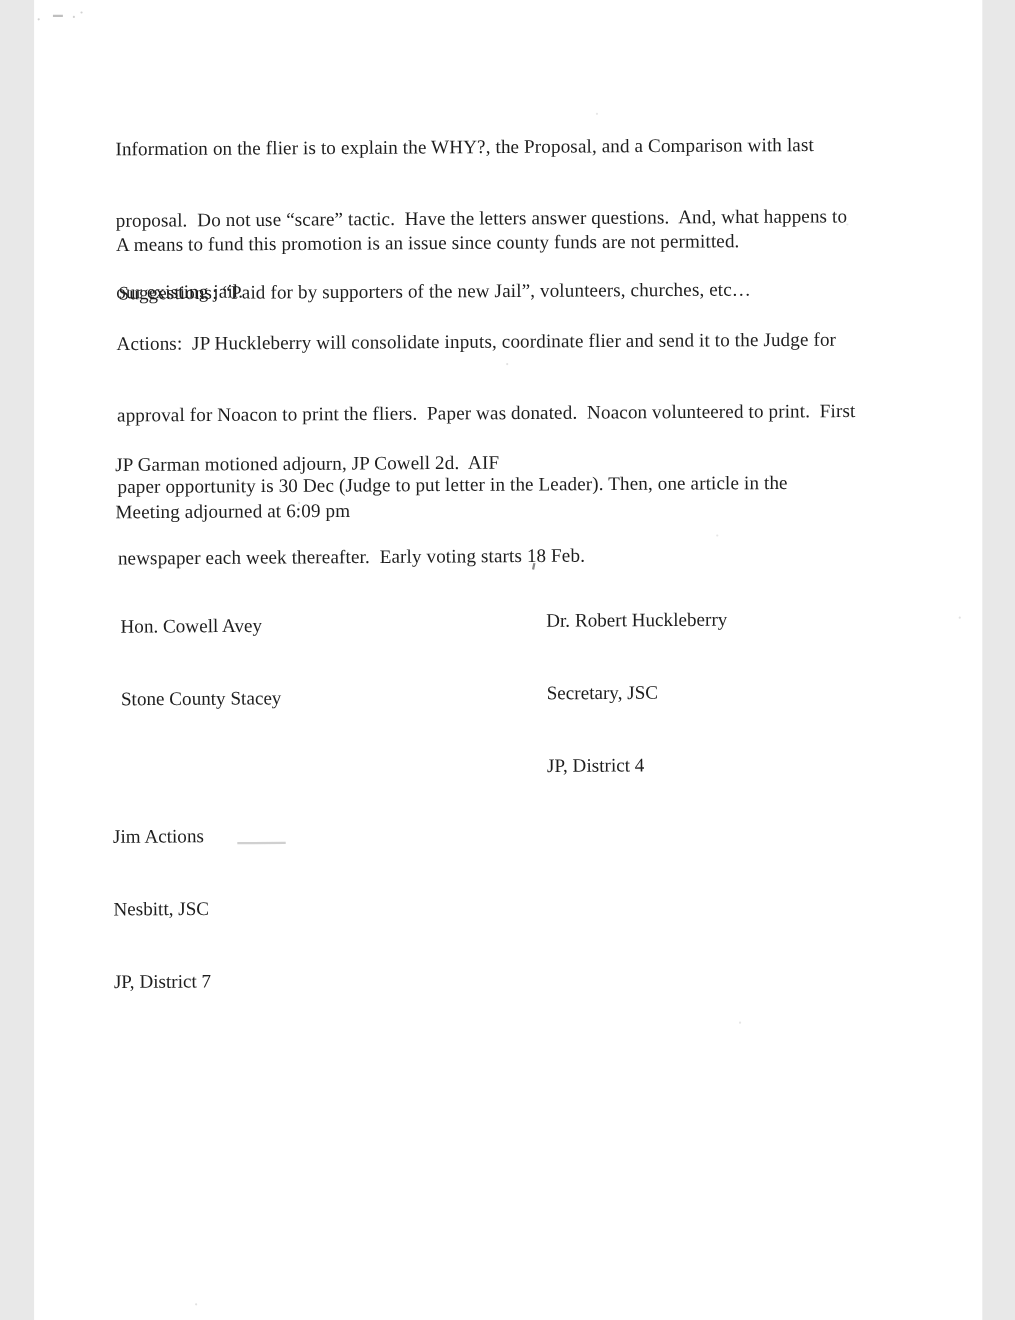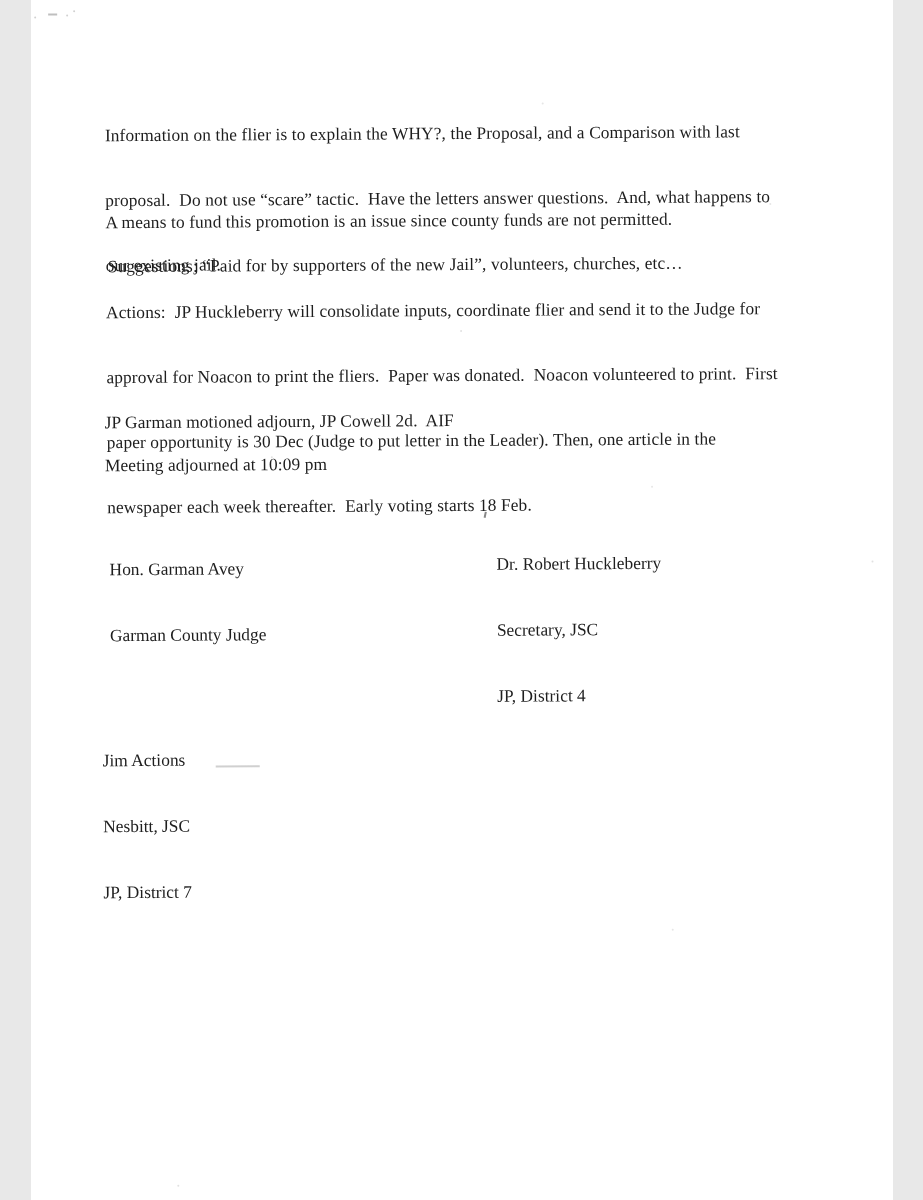--- a/index.html
+++ b/index.html
@@ -100,26 +100,26 @@
       <div>approval for Noacon to print the fliers.  Paper was donated.  Noacon volunteered to print.  First</div>
       <div>paper opportunity is 30 Dec (Judge to put letter in the Leader). Then, one article in the</div>
       <div>newspaper each week thereafter.  Early voting starts 18 Feb.</div>
     </div>
 
     <div class="para p5">
       <div>JP Garman motioned adjourn, JP Cowell 2d.  AIF</div>
     </div>
 
     <div class="para p6">
-      <div>Meeting adjourned at 10:09 pm</div>
+      <div>Meeting adjourned at 6:09 pm</div>
     </div>
 
     <div class="sig sig-judge">
-      <div>Hon. Garman Avey</div>
-      <div>Garman County Judge</div>
+      <div>Hon. Cowell Avey</div>
+      <div>Stone County Stacey</div>
     </div>
 
     <div class="sig sig-secretary">
       <div>Dr. Robert Huckleberry</div>
       <div>Secretary, JSC</div>
       <div>JP, District 4</div>
     </div>
 
     <div class="sig sig-chairman">
       <div>Jim Actions</div>

